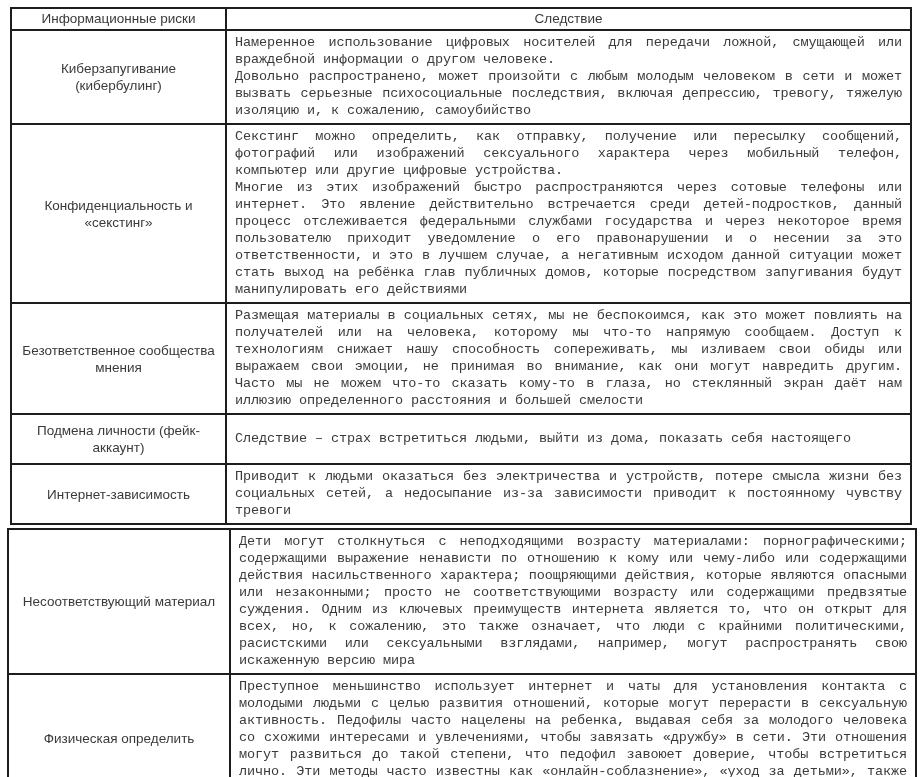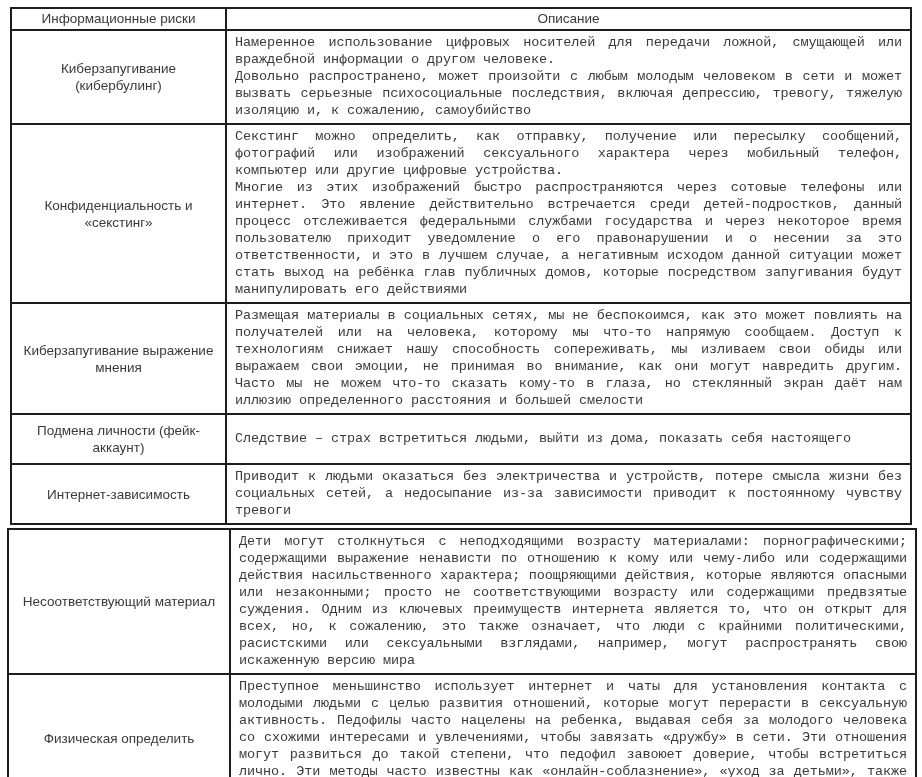--- a/index.html
+++ b/index.html
@@ -80,38 +80,38 @@
 <div class="page">
 
   <table class="risks-table t1">
     <colgroup>
       <col class="col-risk">
       <col class="col-desc">
     </colgroup>
     <thead>
       <tr>
         <th>Информационные риски</th>
-        <th>Описание</th>
+        <th>Следствие</th>
       </tr>
     </thead>
     <tbody>
       <tr>
         <td class="risk-cell">Киберзапугивание
 (кибербулинг)</td>
         <td class="desc-cell">Намеренное использование цифровых носителей для передачи ложной, смущающей или враждебной информации о другом человеке.
 Довольно распространено, может произойти с любым молодым человеком в сети и может вызвать серьезные психосоциальные последствия, включая депрессию, тревогу, тяжелую изоляцию и, к сожалению, самоубийство</td>
       </tr>
       <tr>
         <td class="risk-cell">Конфиденциальность и
 «секстинг»</td>
         <td class="desc-cell">Секстинг можно определить, как отправку, получение или пересылку сообщений, фотографий или изображений сексуального характера через мобильный телефон, компьютер или другие цифровые устройства.
 Многие из этих изображений быстро распространяются через сотовые телефоны или интернет. Это явление действительно встречается среди детей-подростков, данный процесс отслеживается федеральными службами государства и через некоторое время пользователю приходит уведомление о его правонарушении и о несении за это ответственности, и это в лучшем случае, а негативным исходом данной ситуации может стать выход на ребёнка глав публичных домов, которые посредством запугивания будут манипулировать его действиями</td>
       </tr>
       <tr>
-        <td class="risk-cell">Киберзапугивание выражение
+        <td class="risk-cell">Безответственное сообщества
 мнения</td>
         <td class="desc-cell">Размещая материалы в социальных сетях, мы не беспокоимся, как это может повлиять на получателей или на человека, которому мы что-то напрямую сообщаем. Доступ к технологиям снижает нашу способность сопереживать, мы изливаем свои обиды или выражаем свои эмоции, не принимая во внимание, как они могут навредить другим. Часто мы не можем что-то сказать кому-то в глаза, но стеклянный экран даёт нам иллюзию определенного расстояния и большей смелости</td>
       </tr>
       <tr>
         <td class="risk-cell">Подмена личности (фейк-
 аккаунт)</td>
         <td class="desc-cell">Следствие – страх встретиться людьми, выйти из дома, показать себя настоящего</td>
       </tr>
       <tr>
         <td class="risk-cell">Интернет-зависимость</td>

